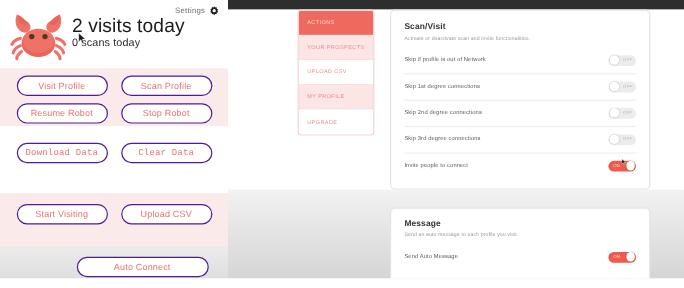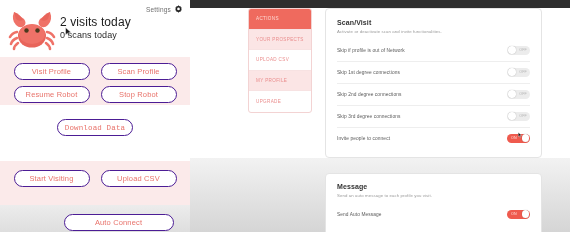--- a/index.html
+++ b/index.html
@@ -19,21 +19,21 @@
     position:relative;height:57px;background:#ffffff;
     display:flex;align-items:center;
   }
   .crab{
     position:absolute;left:6px;top:4px;width:52px;height:52px;
   }
   .stats{
     position:absolute;left:60px;top:16px;
   }
   .stat-main{
-    font-size:12px;color:#1b1b1b;line-height:13px;letter-spacing:.1px;
+    font-size:16px;color:#1b1b1b;line-height:13px;letter-spacing:.1px;
   }
   .stat-sub{
     font-size:9px;color:#2b2b2b;line-height:12px;letter-spacing:.1px;
   }
   .settings{
     position:absolute;right:7px;top:5px;
     display:flex;align-items:center;gap:3px;
   }
   .settings-label{font-size:6.5px;color:#6f6f6f;letter-spacing:.2px;}
   .gear{width:9px;height:9px;display:block;}
@@ -196,20 +196,21 @@
       </div>
       <div class="btn-row">
         <div class="pill">Resume Robot</div>
         <div class="pill">Stop Robot</div>
       </div>
     </div>
 
     <div class="lp-band band-b">
       <div class="btn-row">
         <div class="pill">Download Data</div>
+        <div class="pill">Clear Data</div>
       </div>
     </div>
 
     <div class="lp-band band-c">
       <div class="btn-row">
         <div class="pill">Start Visiting</div>
         <div class="pill">Upload CSV</div>
       </div>
     </div>
 

